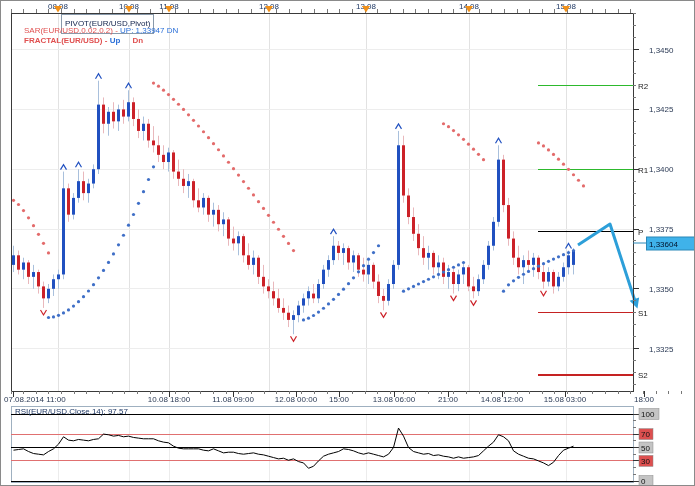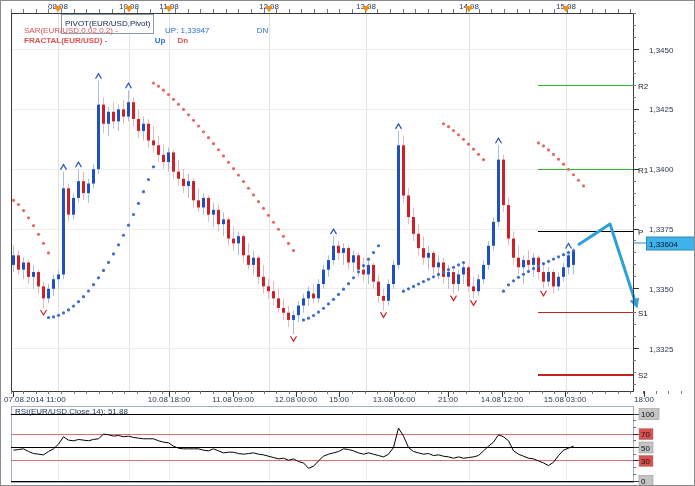--- a/index.html
+++ b/index.html
@@ -4,21 +4,21 @@
 <style>
   html,body{margin:0;padding:0;background:#fff;}
   #frame{position:relative;width:695px;height:486px;background:#ffffff;
          border:1px solid #8a8a8a;box-sizing:border-box;overflow:hidden;
          font-family:"Liberation Sans",sans-serif;}
   svg{position:absolute;left:0;top:0;}
   .ov{position:absolute;font-size:8px;line-height:10px;white-space:nowrap;}
   #legend1{left:12px;top:13px;color:#10214b;border:1px solid #8899aa;background:#fff;padding:4px 3px;margin-left:48px;}
   #legend2{left:13px;top:25px;}
   #legend3{left:13px;top:35px;font-weight:bold;}
-  .red{color:#e05050;padding-left:10px;} .blu{color:#2a6fd8;margin-left:45px;}
+  .red{color:#e05050;padding-left:10px;} .blu{color:#2a6fd8;}
   #rsilegend{left:14px;top:406px;color:#1f3864;}
 </style>
 </head>
 <body>
 
 <div id="frame">
   <svg id="cv" width="695" height="486">
       <rect x="10" y="12" width="622" height="378" fill="#ffffff"></rect>
       <rect x="10" y="405" width="622" height="76" fill="#ffffff"></rect>
       <line x1="57" y1="12" x2="57" y2="390" stroke="#e2e2e2" stroke-width="1" shape-rendering="crispEdges"></line>
@@ -632,14 +632,14 @@
       <rect x="638" y="454.4" width="14" height="11" fill="#dd4f4f" stroke="#8a8a8a" stroke-width="0.5"></rect>
       <text x="640" y="462.9" fill="#111" font-size="8px" font-family="&quot;Liberation Sans&quot;,sans-serif">30</text>
       <line x1="632" y1="480" x2="638" y2="480" stroke="#333" stroke-width="1" shape-rendering="crispEdges"></line>
       <rect x="638" y="474.5" width="14" height="11" fill="#c4c4c4" stroke="#8a8a8a" stroke-width="0.5"></rect>
       <text x="640" y="483" fill="#111" font-size="8px" font-family="&quot;Liberation Sans&quot;,sans-serif">0</text>
     </svg>
 
   <div id="legend1" class="ov">PIVOT(EUR/USD,Pivot)</div>
   <div id="legend2" class="ov"><span class="red">SAR(EUR/USD,0.02,0.2) - </span><span class="blu">UP: 1,33947</span><span class="blu"> DN</span></div>
   <div id="legend3" class="ov"><span class="red">FRACTAL(EUR/USD) - </span><span class="blu">Up</span><span class="red"> Dn</span></div>
-  <div id="rsilegend" class="ov">RSI(EUR/USD,Close,14): 51,88</div>
+  <div id="rsilegend" class="ov">RSI(EUR/USD,Close,14): 97,57</div>
 </div>
 
 </body></html>

